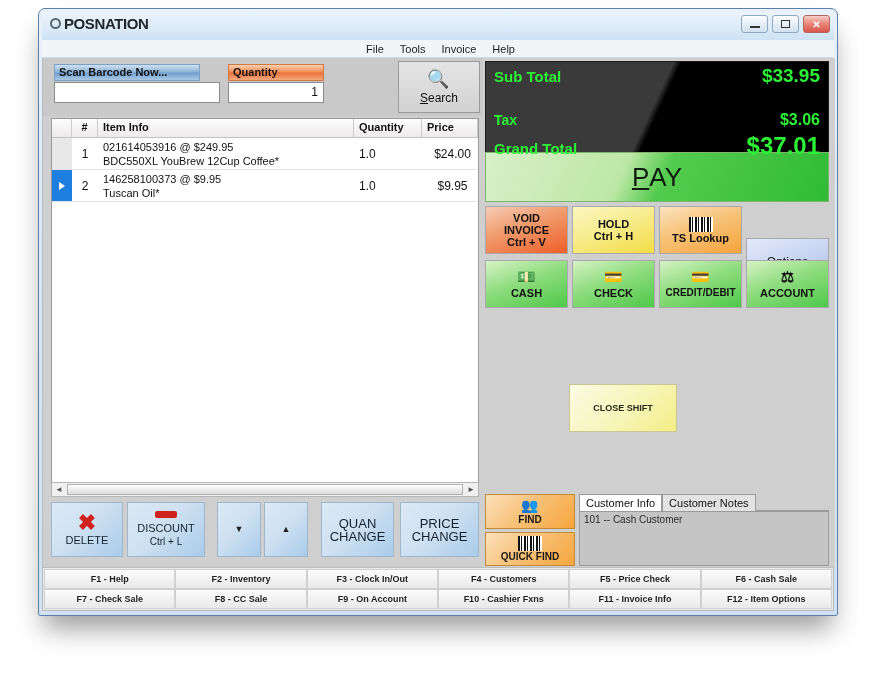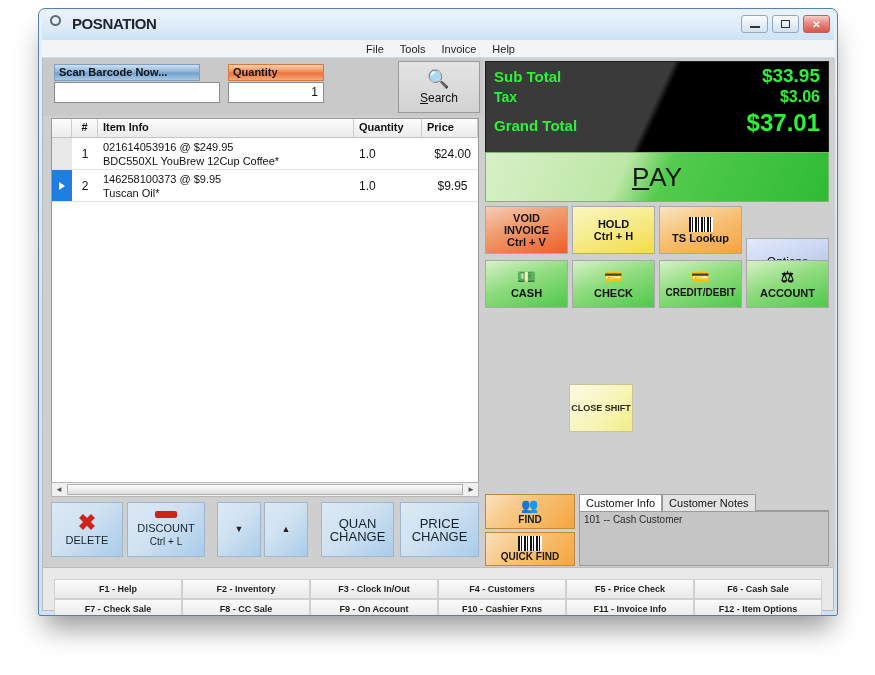--- a/index.html
+++ b/index.html
@@ -28,21 +28,21 @@
     overflow: hidden;
   }
   
   #titlebar {
     height: 28px; position: relative;
     background: linear-gradient(180deg,#eaf3fb 0%, #dcebf8 55%, #cde2f4 100%);
     border-radius: 5px 5px 0 0;
   }
   #logo {
     position: absolute; left: 8px; top: 3px;
-    display: flex; align-items: flex-start; gap: 10px;
+    display: flex; align-items: center; gap: 2px;
     font-size: 15px; font-weight: bold; letter-spacing: -0.4px;
     color: #20262c;
   }
   #logo .ring {
     width: 11px; height: 11px; border-radius: 50%;
     border: 2px solid #5d6870; display:inline-block;
     margin-right: 1px;
   }
   .winbtns { position: absolute; right: 4px; top: 3px; display: flex; gap: 4px; }
   .winbtn {
@@ -161,21 +161,21 @@
     background: #3a3a3a; border: 1px solid #1c1c1c; overflow: hidden;
   }
   #totals .diag {
     position: absolute; right:0; bottom:0; width: 100%; height: 100%;
     background: linear-gradient(115deg, rgba(0,0,0,0) 48%, #000 50%);
   }
   .trow { position: relative; display: flex; justify-content: space-between; align-items: baseline;
     padding: 0 8px; color: #2cf235; font-weight: bold; z-index: 2; }
   .trow.r1 { margin-top: 3px; font-size: 15px; }
   .trow.r1 .v { font-size: 19px; margin-left: 8px; }
-  .trow.r2 { margin-top: 1px; font-size: 14px; }
+  .trow.r2 { margin-top: 24px; font-size: 14px; }
   .trow.r2 .v { font-size: 16px; }
   .trow.r3 { margin-top: 3px; font-size: 15px; }
   .trow.r3 .v { font-size: 24px; }
   #paybtn {
     position: absolute; left: 2px; top: 94px; width: 344px; height: 50px;
     background: linear-gradient(115deg,#d8f0c8 0%, #bde7a6 40%, #54cb4e 52%, #2fbb35 100%);
     border: 1px solid #7fb56f;
     display: flex; align-items: center; justify-content: center;
     font-size: 26px; color: #101c10;
   }
@@ -188,21 +188,21 @@
   }
   .rbtn.void { background: linear-gradient(160deg,#f6ccb8 0%, #f09d6f 40%, #ef5e2a 100%); }
   .rbtn.hold { background: linear-gradient(160deg,#fbf6c2 0%, #f7ec8e 45%, #f3dc46 100%); }
   .rbtn.ts   { background: linear-gradient(160deg,#fbe3c0 0%, #f7c277 45%, #f5a33d 100%); }
   .rbtn.opt  { background: linear-gradient(160deg,#e3e9fb 0%, #cbd7f3 45%, #aabde9 100%); font-weight:normal; font-size:12px;margin-top:32px;}
   .rbtn.pay  { background: linear-gradient(160deg,#d6f2c6 0%, #8fdc7e 45%, #4fc94b 100%); }
   .rbtn .ico { font-size: 15px; line-height: 16px; margin-bottom: 2px; }
   .bars { display:inline-block; height: 15px; width: 24px;
     background: repeating-linear-gradient(90deg,#111 0 2px,#fff 2px 3px,#111 3px 4px,#fff 4px 6px); }
   #closeshift {
-    position: absolute; left: 86px; top: 326px; width: 64px; height: 48px;
+    position: absolute; left: 86px; top: 326px; width: 108px; height: 48px;
     background: linear-gradient(135deg,#fbfbe4 0%, #f7f4b4 60%, #f2ee86 100%);
     border: 1px solid #c9c694;
     display: flex; align-items: center; justify-content: center;
     font-size: 9px; font-weight: bold; color: #2a2a1c; text-align: center;
   }
   
   #custarea { position: absolute; left: 2px; top: 436px; width: 344px; height: 72px; display: flex; gap: 4px;}
   .findcol { width: 90px; display: flex; flex-direction: column; gap: 3px;}
   .findbtn {
     flex: 1; border: 1px solid #c08a3a;
@@ -214,21 +214,21 @@
   #custpanel { flex: 1; display: flex; flex-direction: column; }
   #custtabs { display: flex; height: 17px; }
   .ctab { border: 1px solid #9a9a9a; border-bottom: none; padding: 0 6px;
     font-size: 11px; color: #111; background: #e3e3e3; line-height: 16px;}
   .ctab.active { background: #fff; position: relative; z-index: 2; }
   .ctabfill { flex:1; border-bottom: 1px solid #9a9a9a; }
   #custbody { flex: 1; background: #c5c5c5; border: 1px solid #9a9a9a;
     font-size: 10px; color: #2b2b2b; padding: 2px 4px; }
   
   #fkeys { position: absolute; left: 0; bottom: 0; width: 100%; height: 43px;
-    background: #e9e9e9; border-top: 1px solid #bdbdbd; padding: 11px;}
+    background: #e9e9e9; border-top: 1px solid #bdbdbd; padding: 1px;}
   .frow { display: flex; height: 20px; }
   .fkey { flex: 1; border: 1px solid #d0d0d0;
     background: linear-gradient(180deg,#fbfbfb,#e9e9e9);
     display:flex; align-items:center; justify-content:center;
     font-size: 9px; font-weight: bold; color: #1f1f1f; }
 </style>
 </head>
 <body>
 
 <div id="app-shadow"></div>

